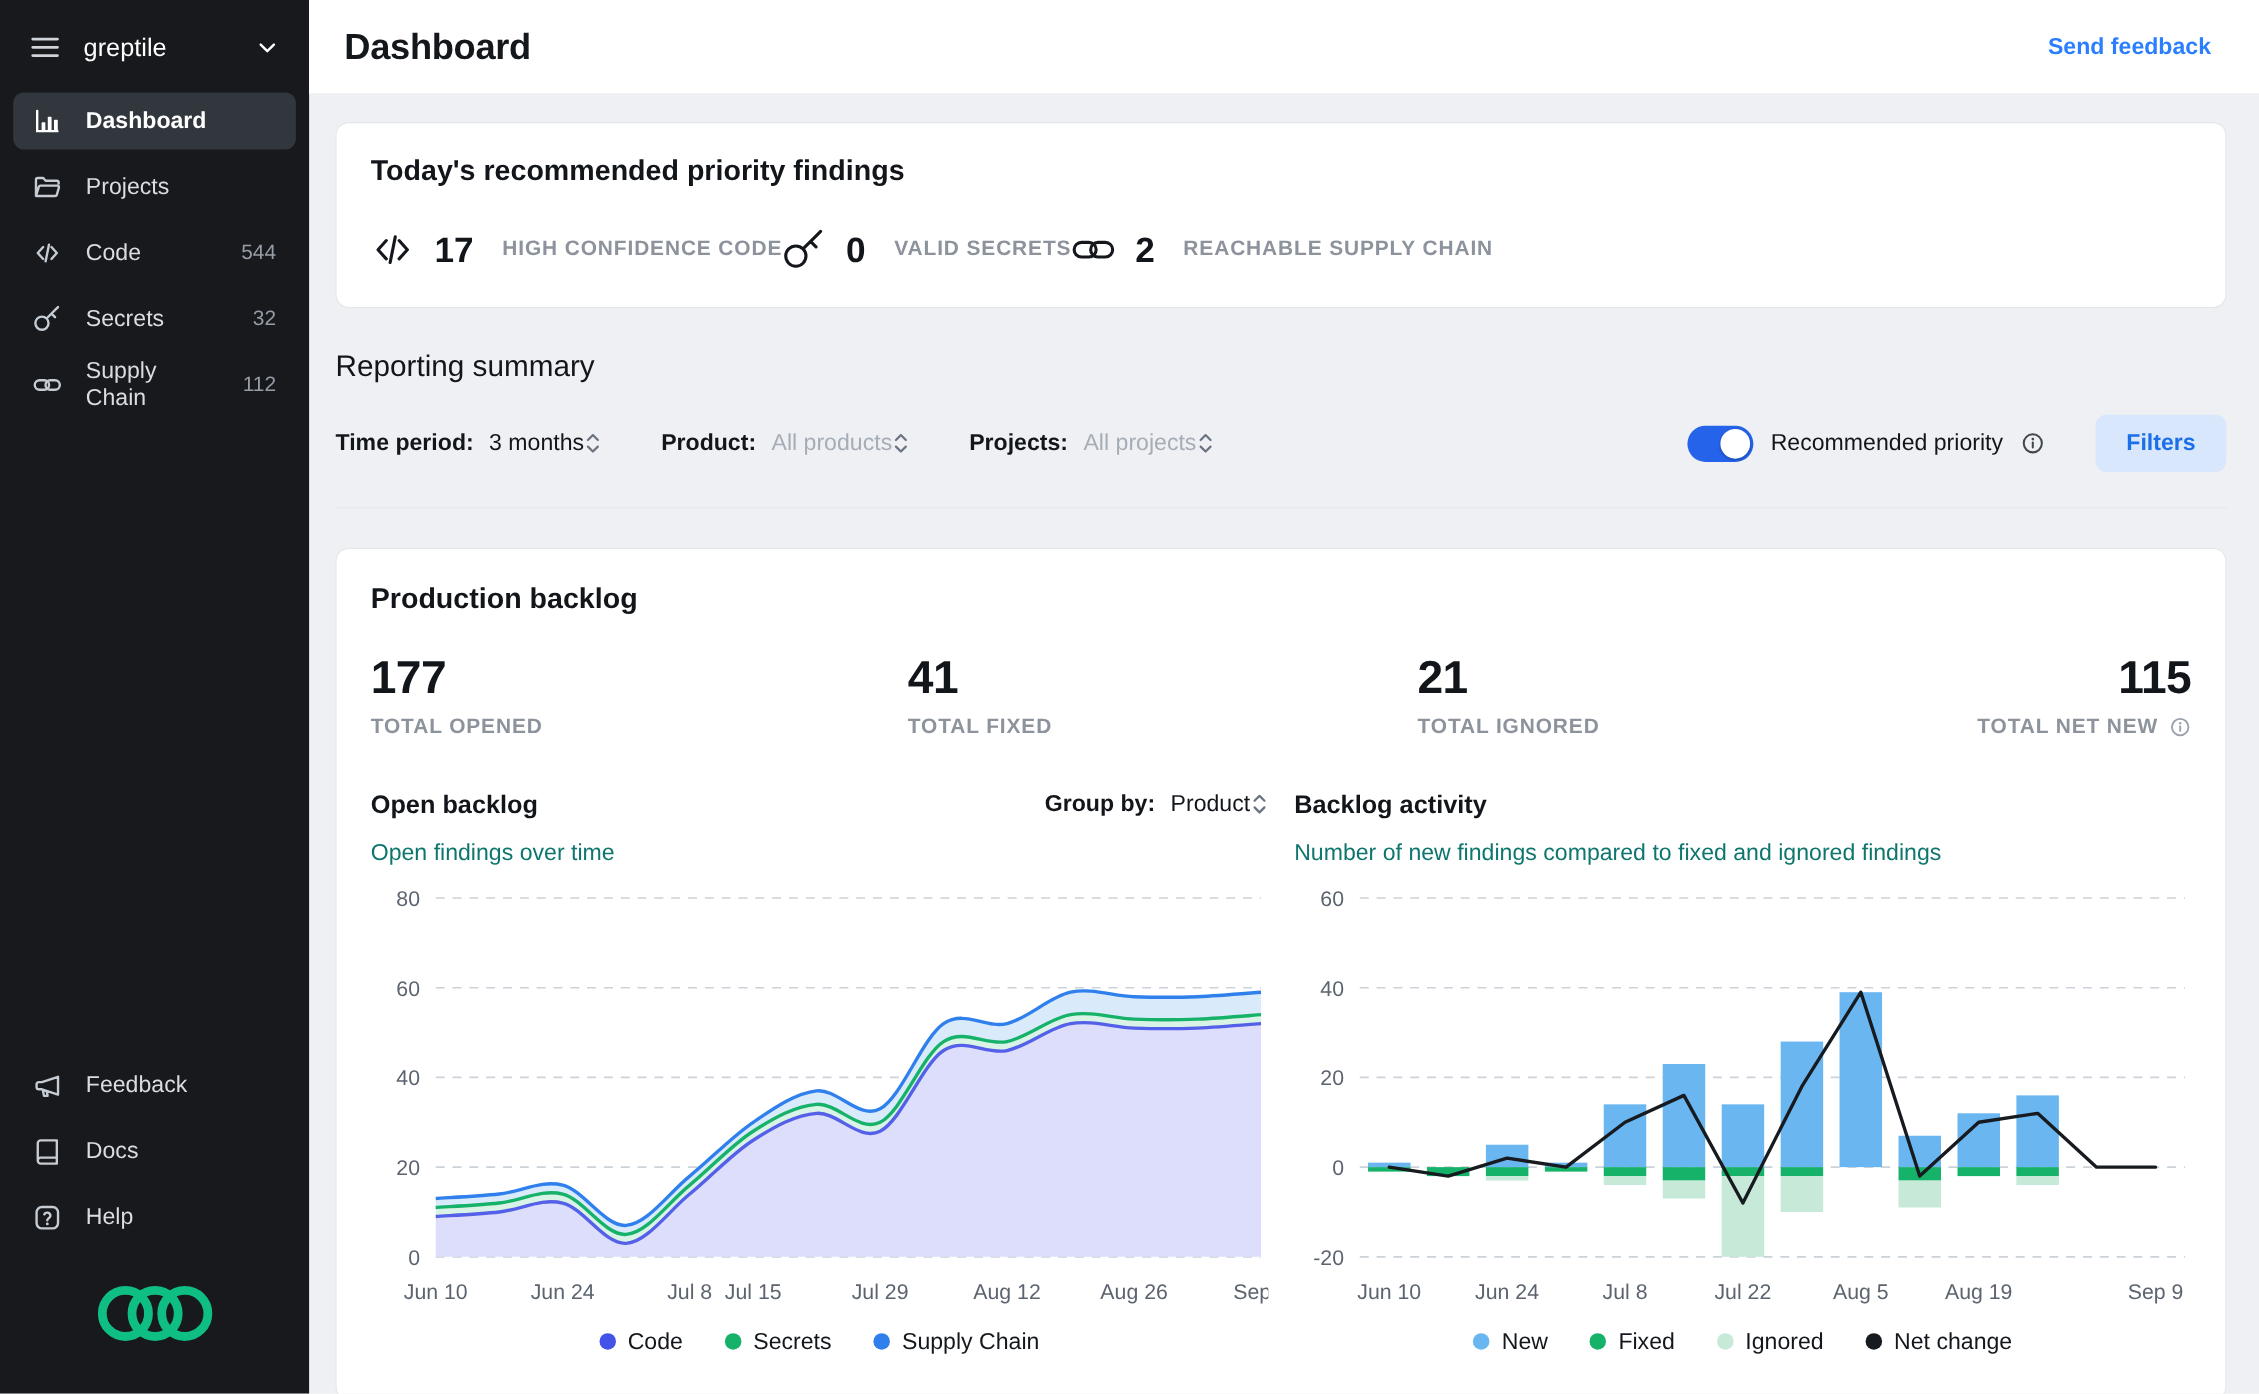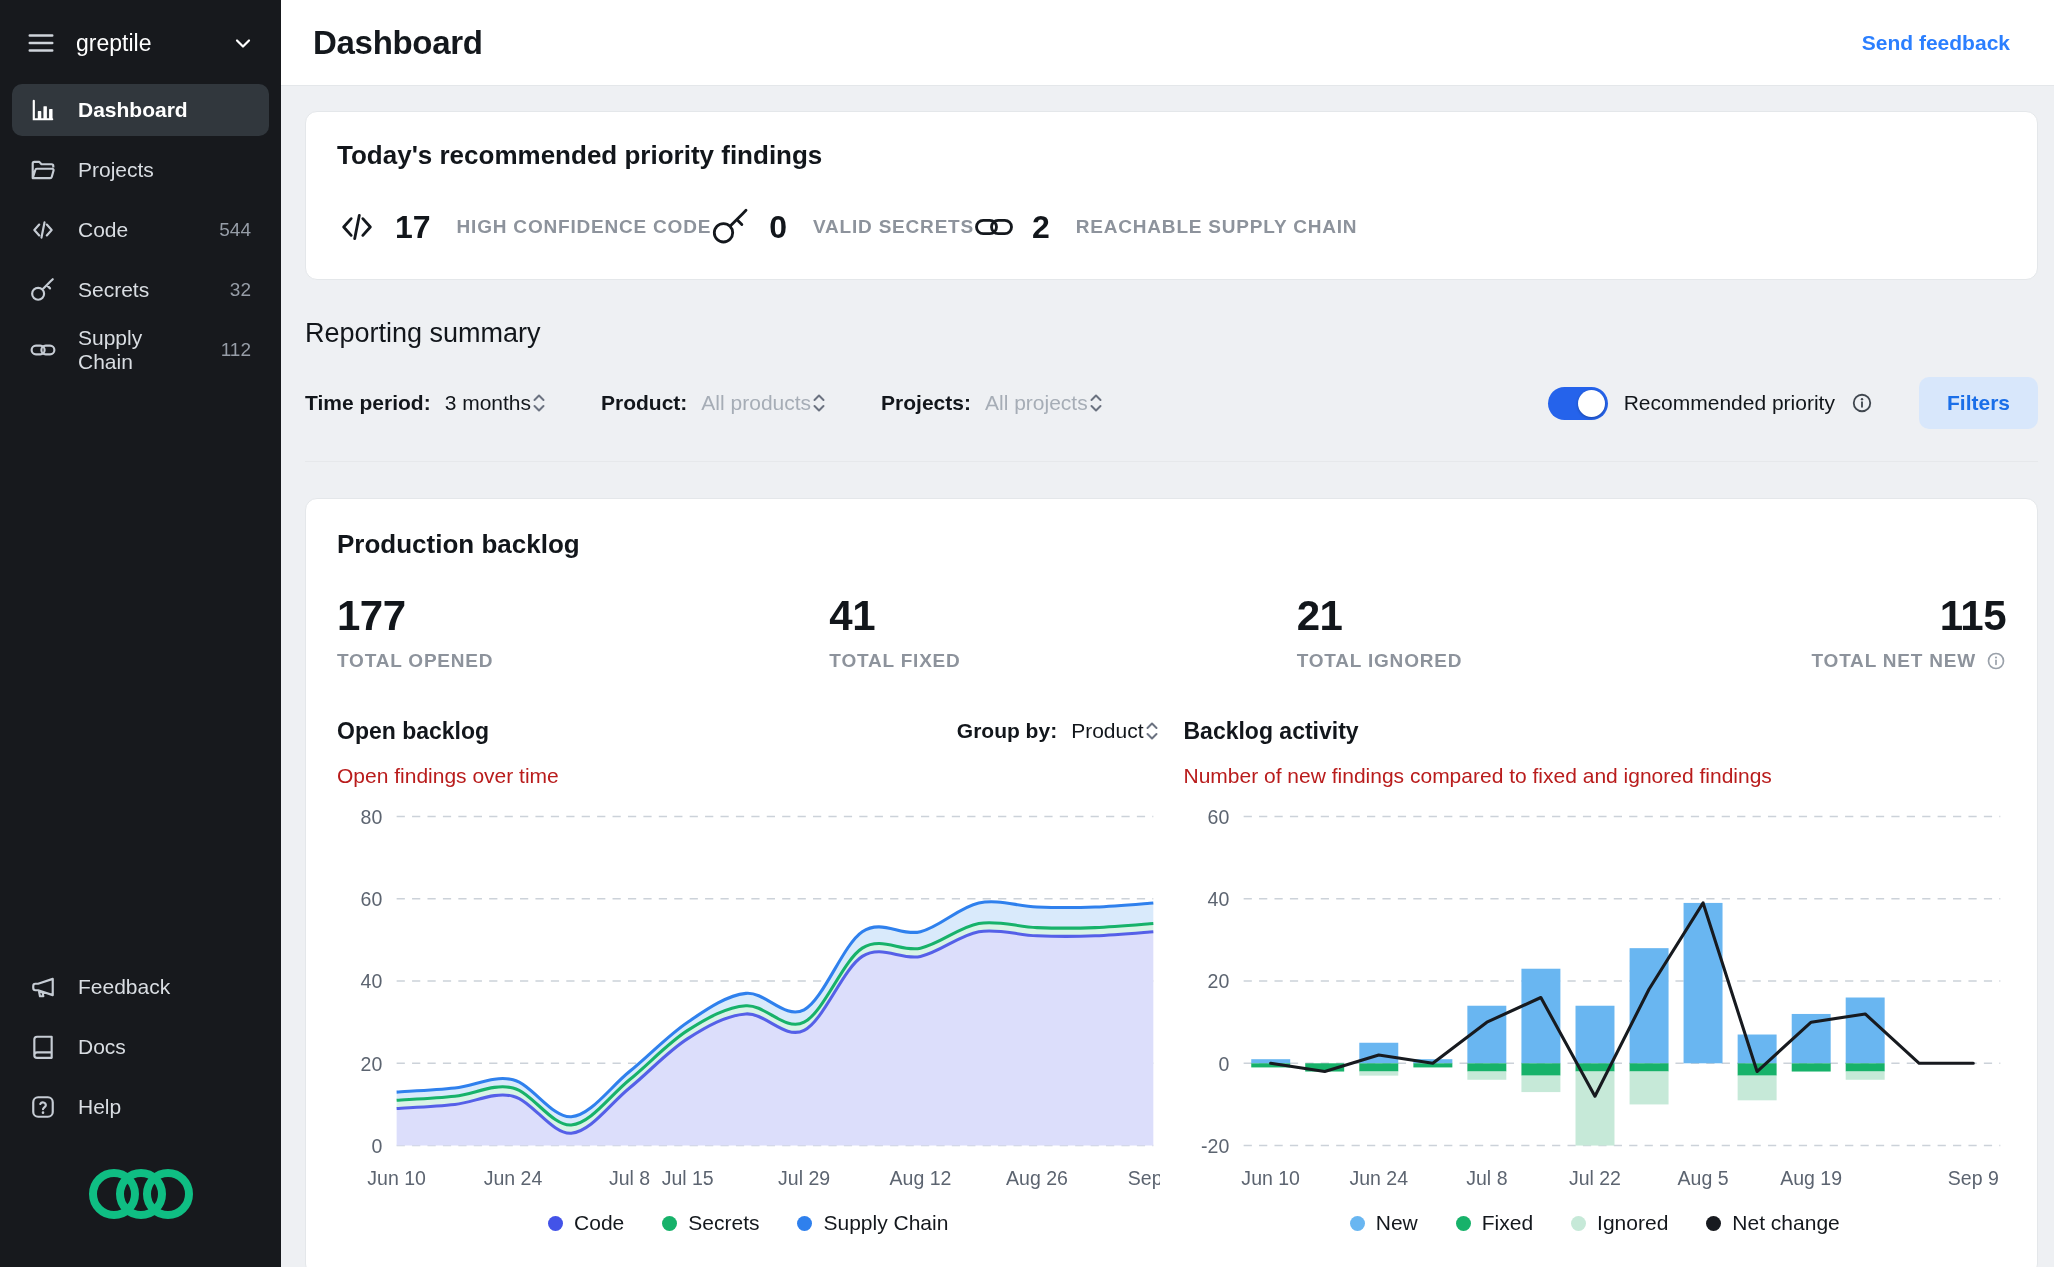--- a/index.html
+++ b/index.html
@@ -20,21 +20,21 @@
   .nav-item.active .icon{color:#fff}
   .nav-count{margin-left:auto;color:#969da7;font-size:19px;font-weight:400}
   .sidebar-spacer{flex:1}
   .logo-wrap{display:flex;justify-content:center;padding:28px 0 44px}
 
   
   .main{flex:1;display:flex;flex-direction:column;min-width:0}
   .topbar{height:86px;background:#fff;border-bottom:1px solid #e4e7ea;display:flex;align-items:center;justify-content:space-between;padding:0 44px 0 32px;flex-shrink:0}
   .topbar h1{font-size:33px;font-weight:700;letter-spacing:-.3px;color:#14181d}
   .feedback-link{color:#2b7fff;font-size:21px;font-weight:700;text-decoration:none;cursor:pointer}
-  .content{flex:1;padding:25px 16px 0 24px;overflow:hidden}
+  .content{flex:1;padding:25px 30px 0 24px;overflow:hidden}
   .card{background:#fff;border:1px solid #e4e7ea;border-radius:12px}
 
   
   .priority-card{padding:28px 31px 32px}
   .priority-title{font-size:26px;font-weight:700}
   .priority-stats{display:flex;justify-content:flex-start;align-items:center;margin-top:36px}
   .pstat{display:flex;align-items:center;gap:18px}
   .pstat .icon{width:40px;height:40px;color:#14181d}
   .pstat-value{font-size:32px;font-weight:700}
   .pstat-label{font-size:19px;font-weight:700;color:#8d939c;letter-spacing:.8px;margin-left:8px}
@@ -61,21 +61,21 @@
   .backlog-stats{display:grid;grid-template-columns:29.5% 28% 1fr auto;margin-top:32px}
   .bstat-value{font-size:42px;font-weight:700;letter-spacing:-.5px}
   .bstat-label{font-size:19px;font-weight:700;color:#8d939c;letter-spacing:.8px;margin-top:10px;display:flex;align-items:center;gap:10px}
   .bstat.right{text-align:right}
   .bstat.right .bstat-label{justify-content:flex-end}
 
   .charts{display:grid;grid-template-columns:1fr 1fr;gap:24px;margin-top:42px}
   .chart-head{display:flex;align-items:center;justify-content:space-between;height:34px}
   .chart-title{font-size:23px;font-weight:700}
   .groupby{display:flex;align-items:center;gap:14px}
-  .chart-sub{font-size:21px;color:#b91c1c;margin-top:16px}
+  .chart-sub{font-size:21px;color:#0f766e;margin-top:16px}
   svg.chart{width:100%;height:auto;margin-top:8px;display:block}
   .legend{display:flex;justify-content:center;gap:38px;margin-top:2px}
   .legend-item{display:flex;align-items:center;gap:11px;font-size:21px;color:#14181d}
   .dot{width:15px;height:15px;border-radius:50%;flex-shrink:0}
   .grid-line{stroke:#ccd2d9;stroke-width:1.5;stroke-dasharray:8 7}
 </style>
 </head>
 <body>
 
 <div class="app">

